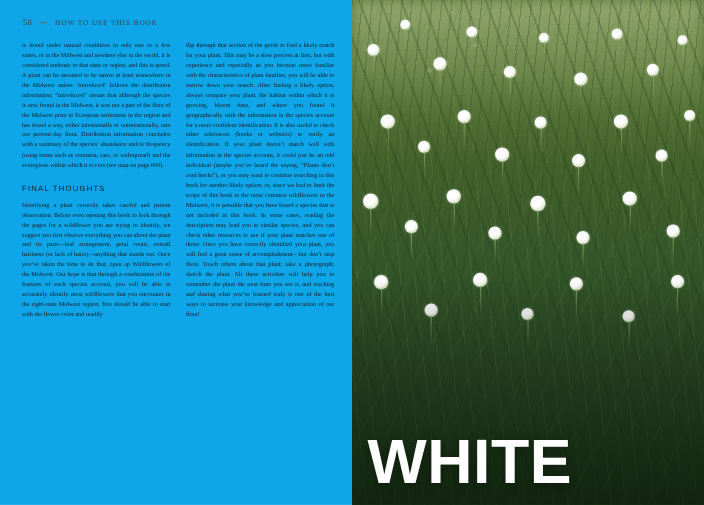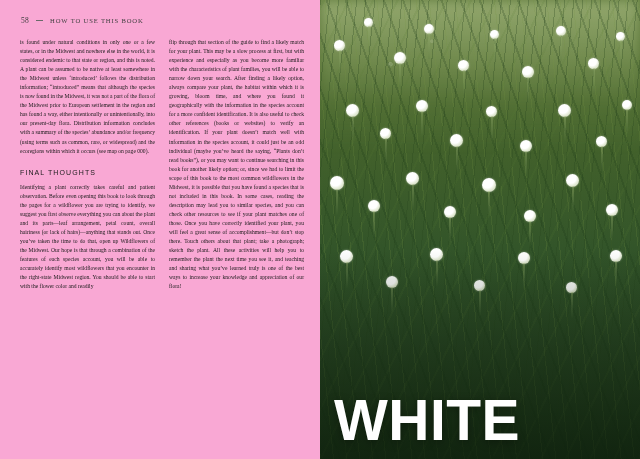--- a/index.html
+++ b/index.html
@@ -18,21 +18,21 @@
     width: 640px;
     height: 459px;
     display: flex;
   }
 
   
   .left-page {
     position: relative;
     width: 320px;
     height: 459px;
-    background: #f9a8d4;
+    background: #0ea5e9;
     box-sizing: border-box;
     padding: 16px 16px 14px 20px;
   }
   .running-head {
     display: flex;
     align-items: baseline;
     gap: 7px;
     margin-bottom: 13px;
     padding-left: 1px;
   }

